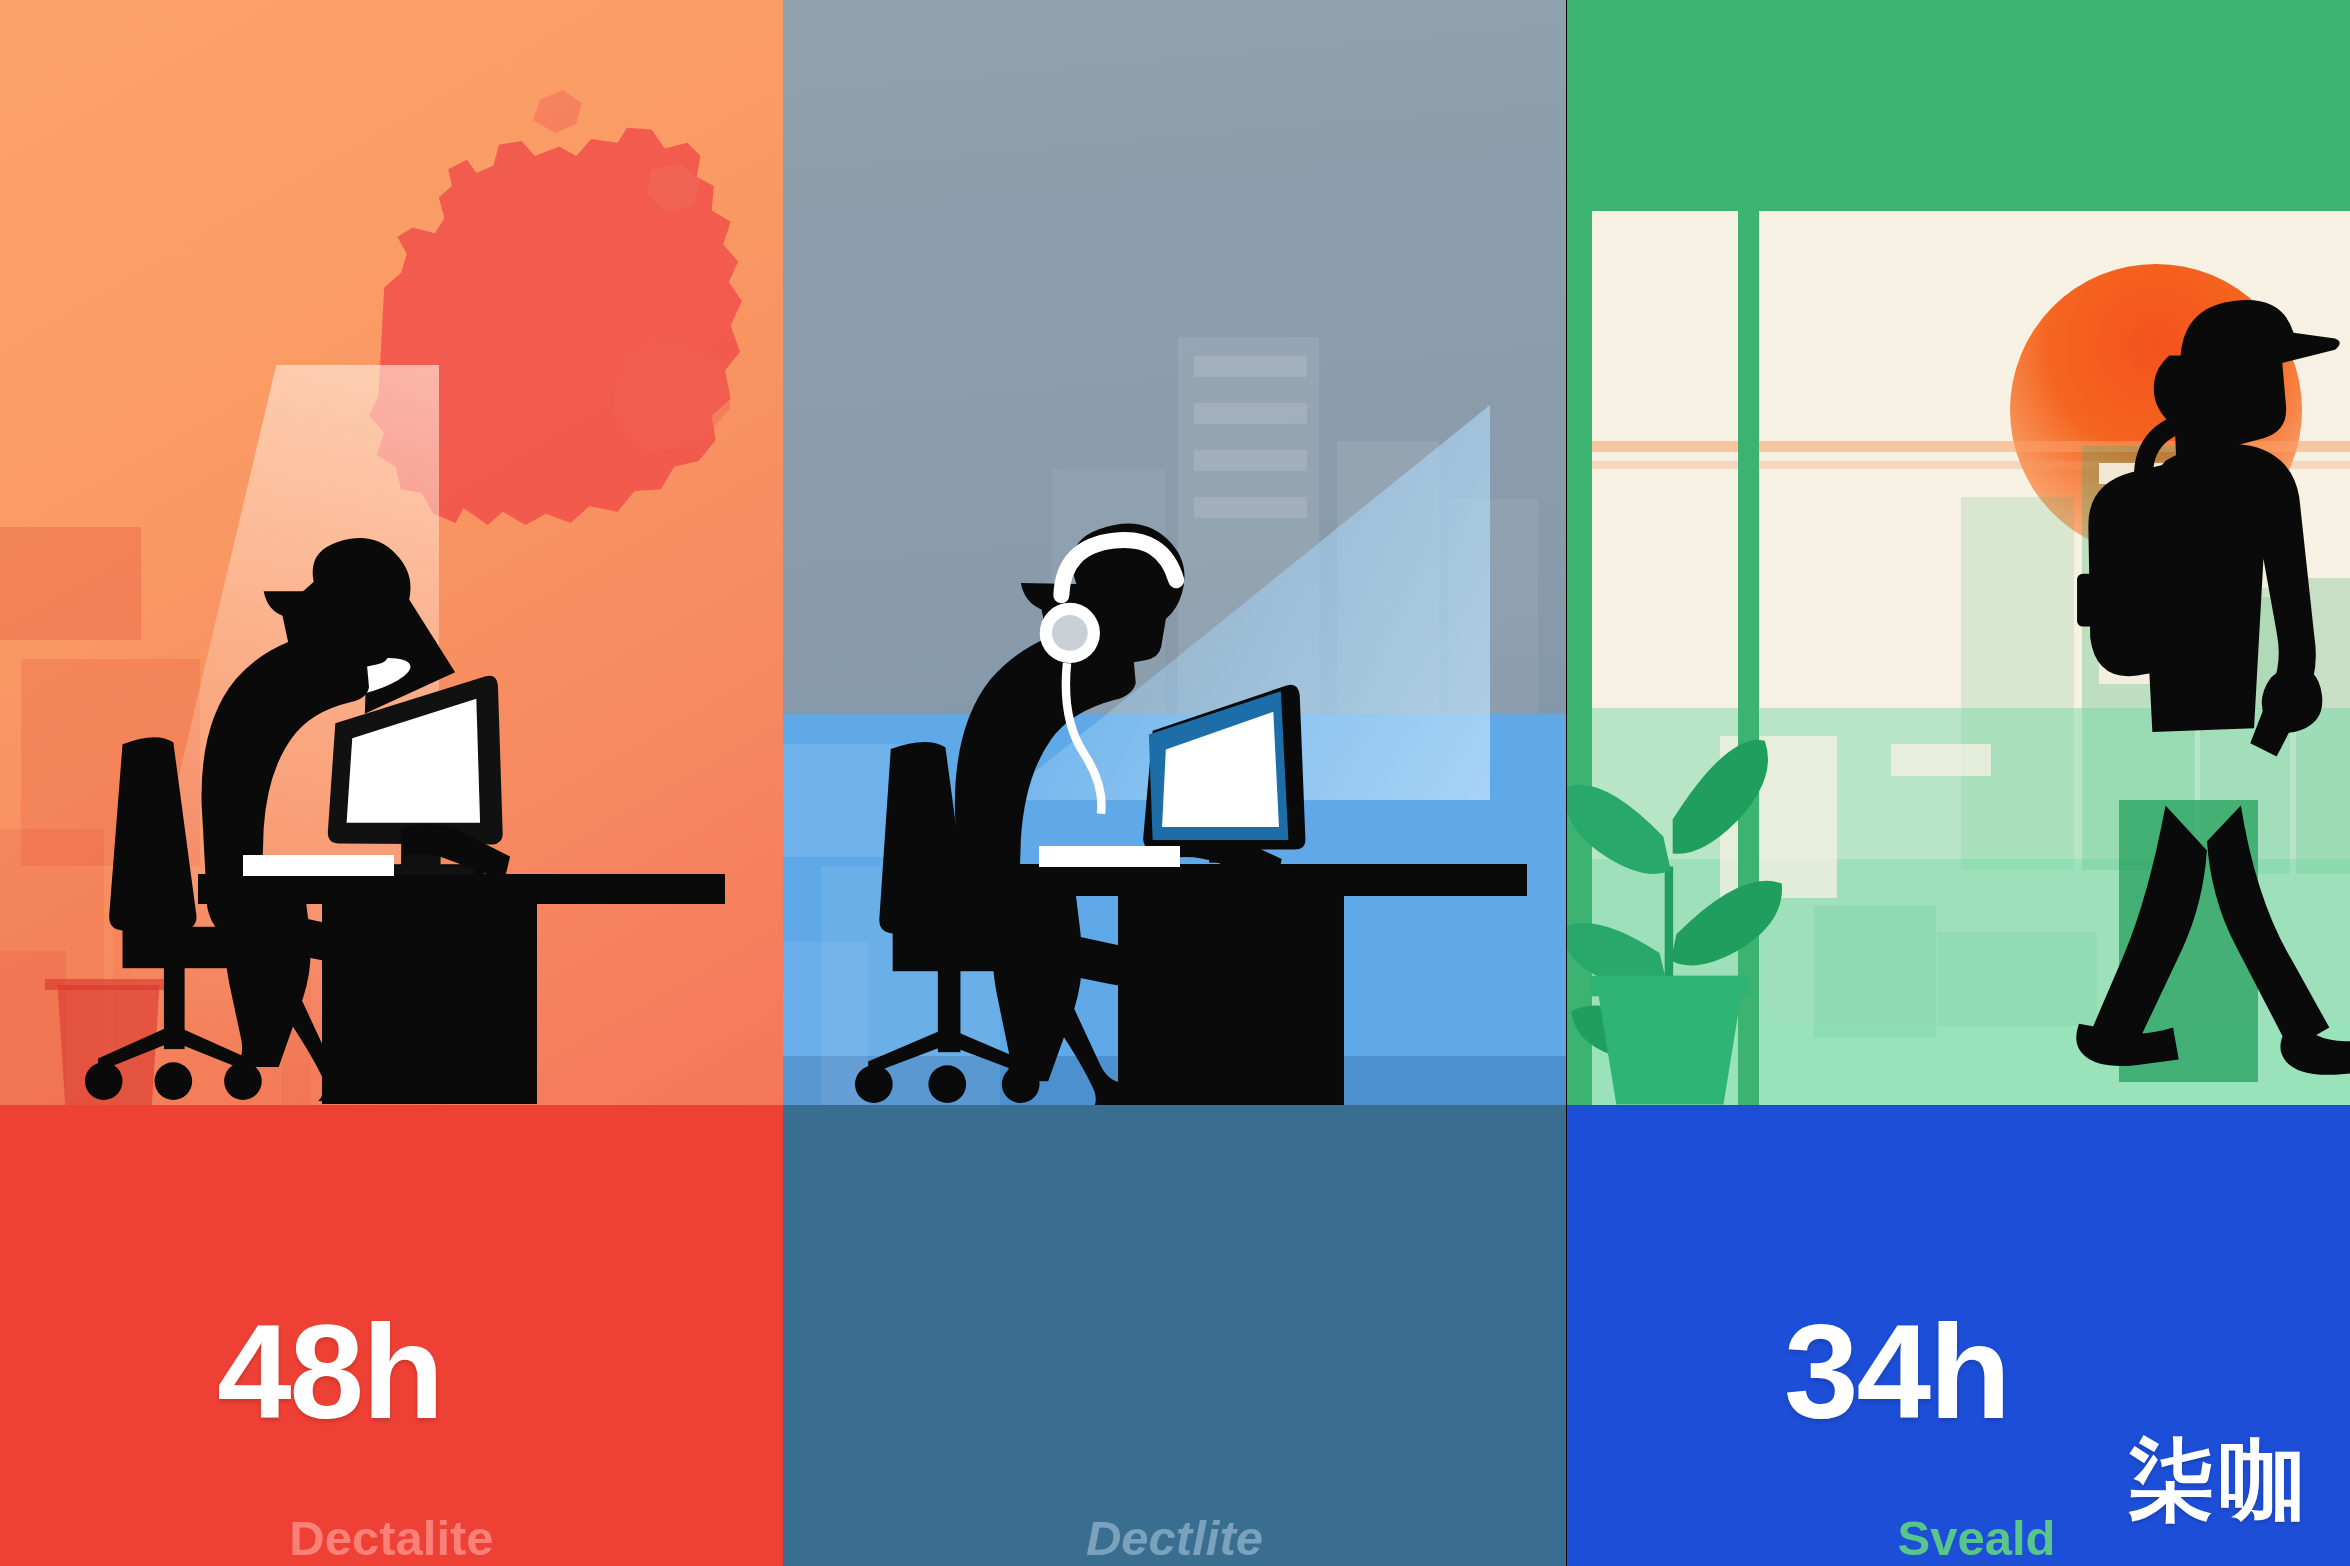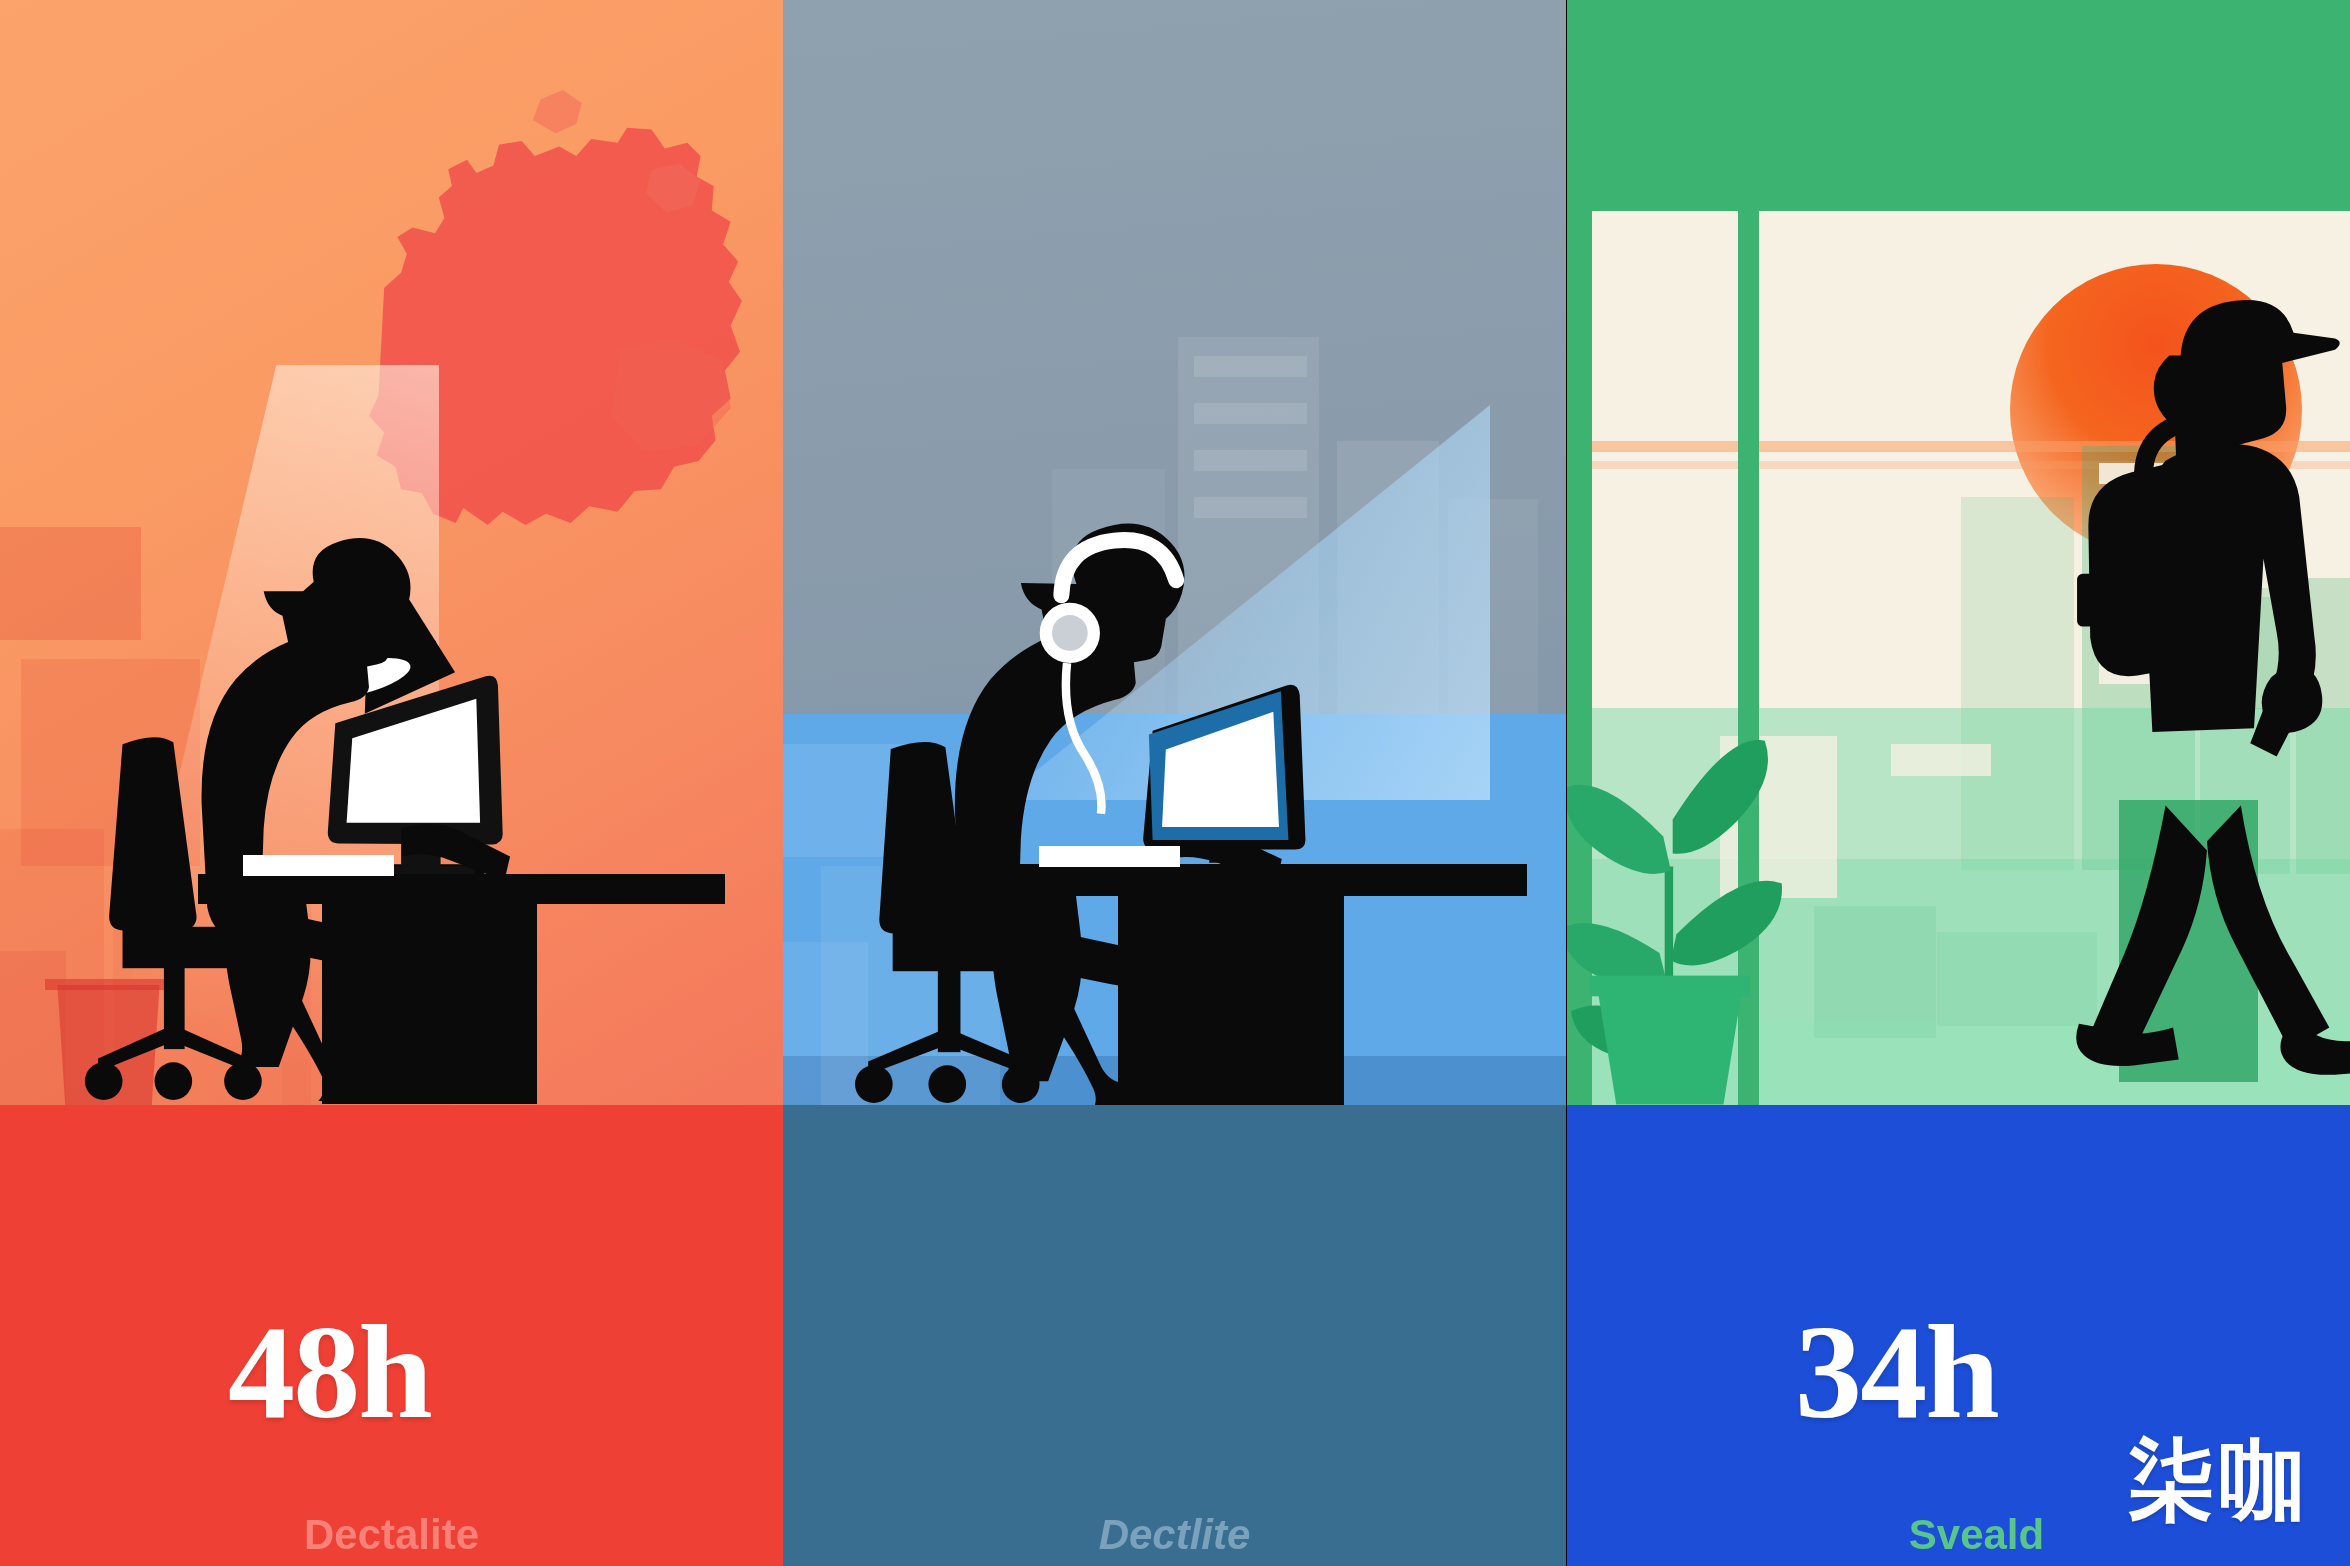--- a/index.html
+++ b/index.html
@@ -21,26 +21,25 @@
   
   .scene{position:absolute;left:0;top:0;width:783px;height:1105px;overflow:hidden;}
   .footer{position:absolute;left:0;top:1105px;width:783px;height:462px;overflow:hidden;}
 
   .big{
     position:absolute;left:0;width:659px;text-align:center;
     top:200px;
     font-size:134px;font-weight:bold;color:#ffffff;
     letter-spacing:-1.9px;line-height:1;
     text-shadow:0 2.8px 4.7px rgba(0,0,0,.14);
-    font-family:Liberation Serif, serif;
   }
   .sub{
     position:absolute;left:0;width:783px;text-align:center;
     top:409px;
-    font-size:42px;font-weight:bold;line-height:1;
+    font-size:49px;font-weight:bold;line-height:1;
   }
 
   
   #p1 .scene{background:linear-gradient(150deg,#fba36b 0%,#fa9b64 35%,#f78a60 70%,#f4775c 100%);}
   #p1 .footer{background:#ef4035;}
   #p1 .sub{color:#f98177;}
 
   .map{
     position:absolute;right:-38px;top:56px;width:659px;height:697px;
     opacity:.85;

